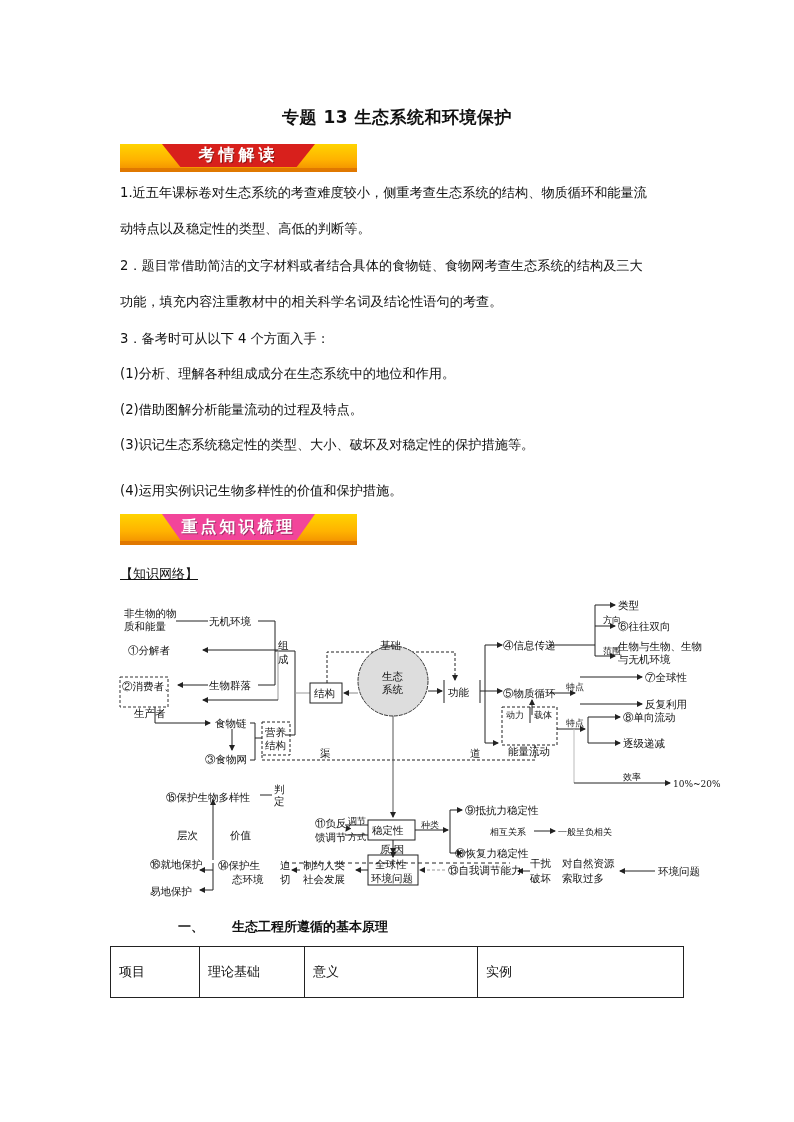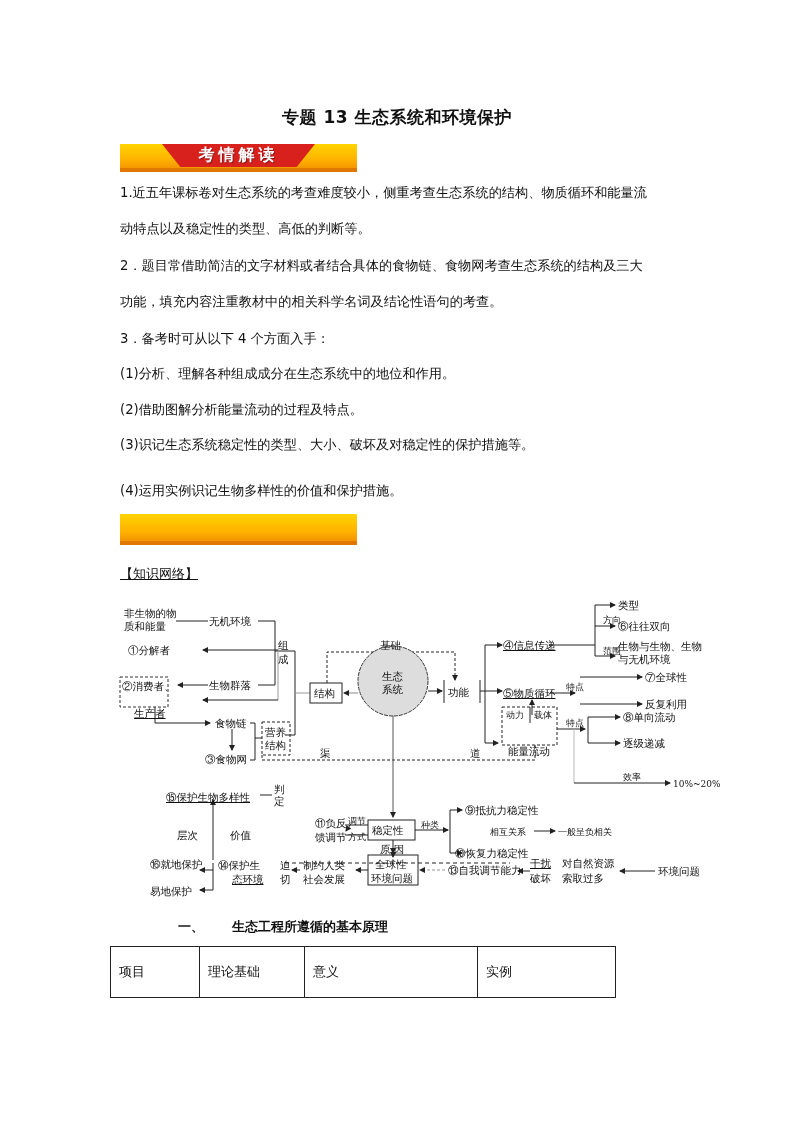--- a/index.html
+++ b/index.html
@@ -19,23 +19,23 @@
   .b1 .ribbon { background: #d8201c; }
   .b2 { top: 514px; height: 31px; }
   .b2 .ribbon { background: #f2459a; height: 26px; letter-spacing: 3px; }
   .para { position: absolute; left: 120px; font-size: 13.2px; line-height: 18px; white-space: nowrap; }
   .knet { position: absolute; left: 120px; top: 565px; font-size: 13px; text-decoration: underline; }
   .diagram { position: absolute; left: 110px; top: 595px; width: 660px; height: 310px; }
   .diagram svg { position: absolute; left: 0; top: 0; }
   .dl { position: absolute; font-family: "DejaVu Serif", "Liberation Serif", serif;
         font-size: 10.5px; line-height: 12px; white-space: nowrap; color: #111; }
   .dl.sm { font-size: 9px; }
-  .u { text-decoration: underline; }
+  .u { }
   .sec-head { position: absolute; top: 918px; font-size: 13px; font-weight: bold; }
-  table.principles { position: absolute; left: 110px; top: 946px; width: 506px; border-collapse: collapse; }
+  table.principles { position: absolute; left: 110px; top: 946px; width: 574px; border-collapse: collapse; }
   table.principles td { border: 1.3px solid #222; height: 50px; font-size: 13px; padding: 0 0 0 8px; }
 </style>
 </head>
 <body>
 
 <div class="title">专题 13  生态系统和环境保护</div>
 
 <div class="banner b1">
   <div class="ribbon">考情解读</div>
   <div class="bottom"></div>
@@ -45,20 +45,21 @@
 <div class="para" style="top:220px">动特点以及稳定性的类型、高低的判断等。</div>
 <div class="para" style="top:257px">2．题目常借助简洁的文字材料或者结合具体的食物链、食物网考查生态系统的结构及三大</div>
 <div class="para" style="top:293px">功能，填充内容注重教材中的相关科学名词及结论性语句的考查。</div>
 <div class="para" style="top:330px">3．备考时可从以下 4 个方面入手：</div>
 <div class="para" style="top:365px">(1)分析、理解各种组成成分在生态系统中的地位和作用。</div>
 <div class="para" style="top:401px">(2)借助图解分析能量流动的过程及特点。</div>
 <div class="para" style="top:436px">(3)识记生态系统稳定性的类型、大小、破坏及对稳定性的保护措施等。</div>
 <div class="para" style="top:482px">(4)运用实例识记生物多样性的价值和保护措施。</div>
 
 <div class="banner b2">
+  <div class="ribbon">重点知识梳理</div>
   <div class="bottom"></div>
 </div>
 
 <div class="knet">【知识网络】</div>
 
 <div class="diagram">
   <svg width="660" height="310" viewBox="0 0 660 310">
     <defs>
       <marker id="ah" markerWidth="6" markerHeight="6" refX="5" refY="3" orient="auto">
         <path d="M0,0 L6,3 L0,6 z" fill="#222"></path>

